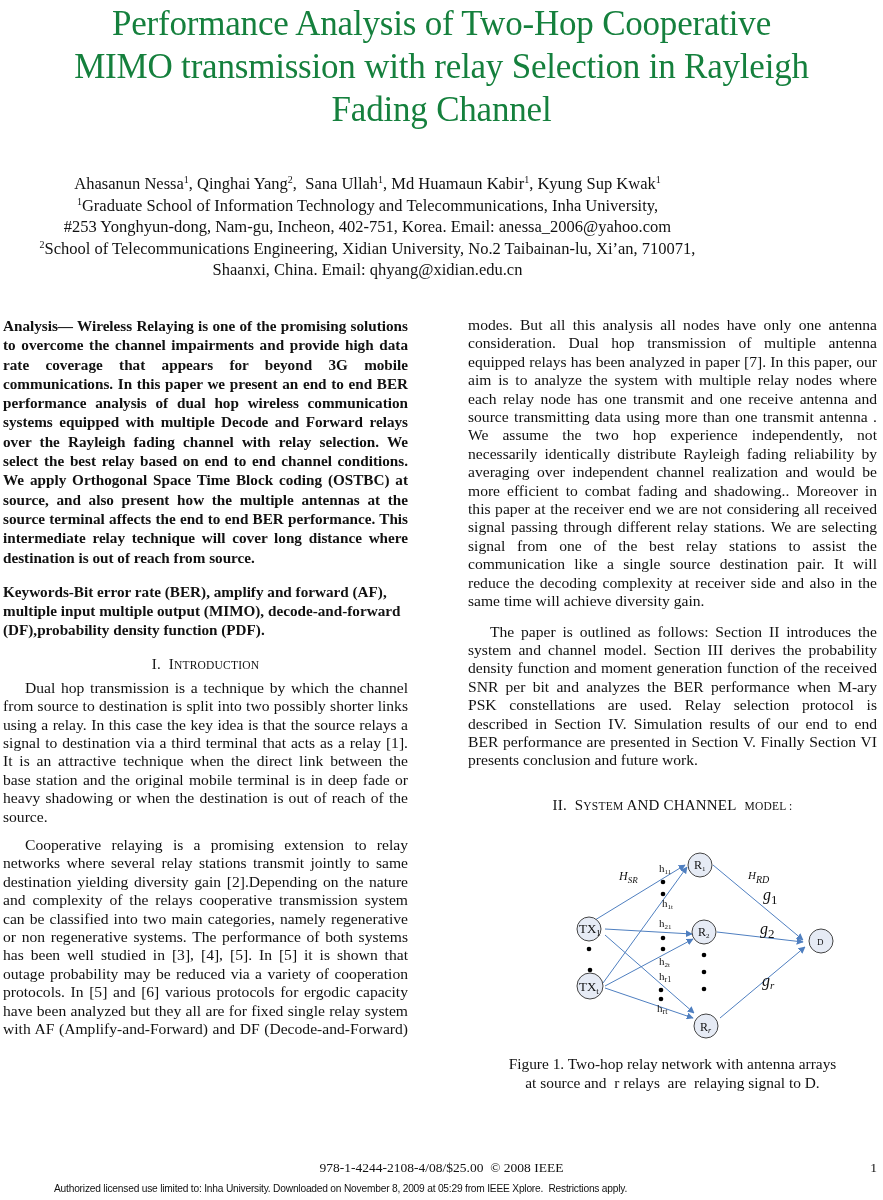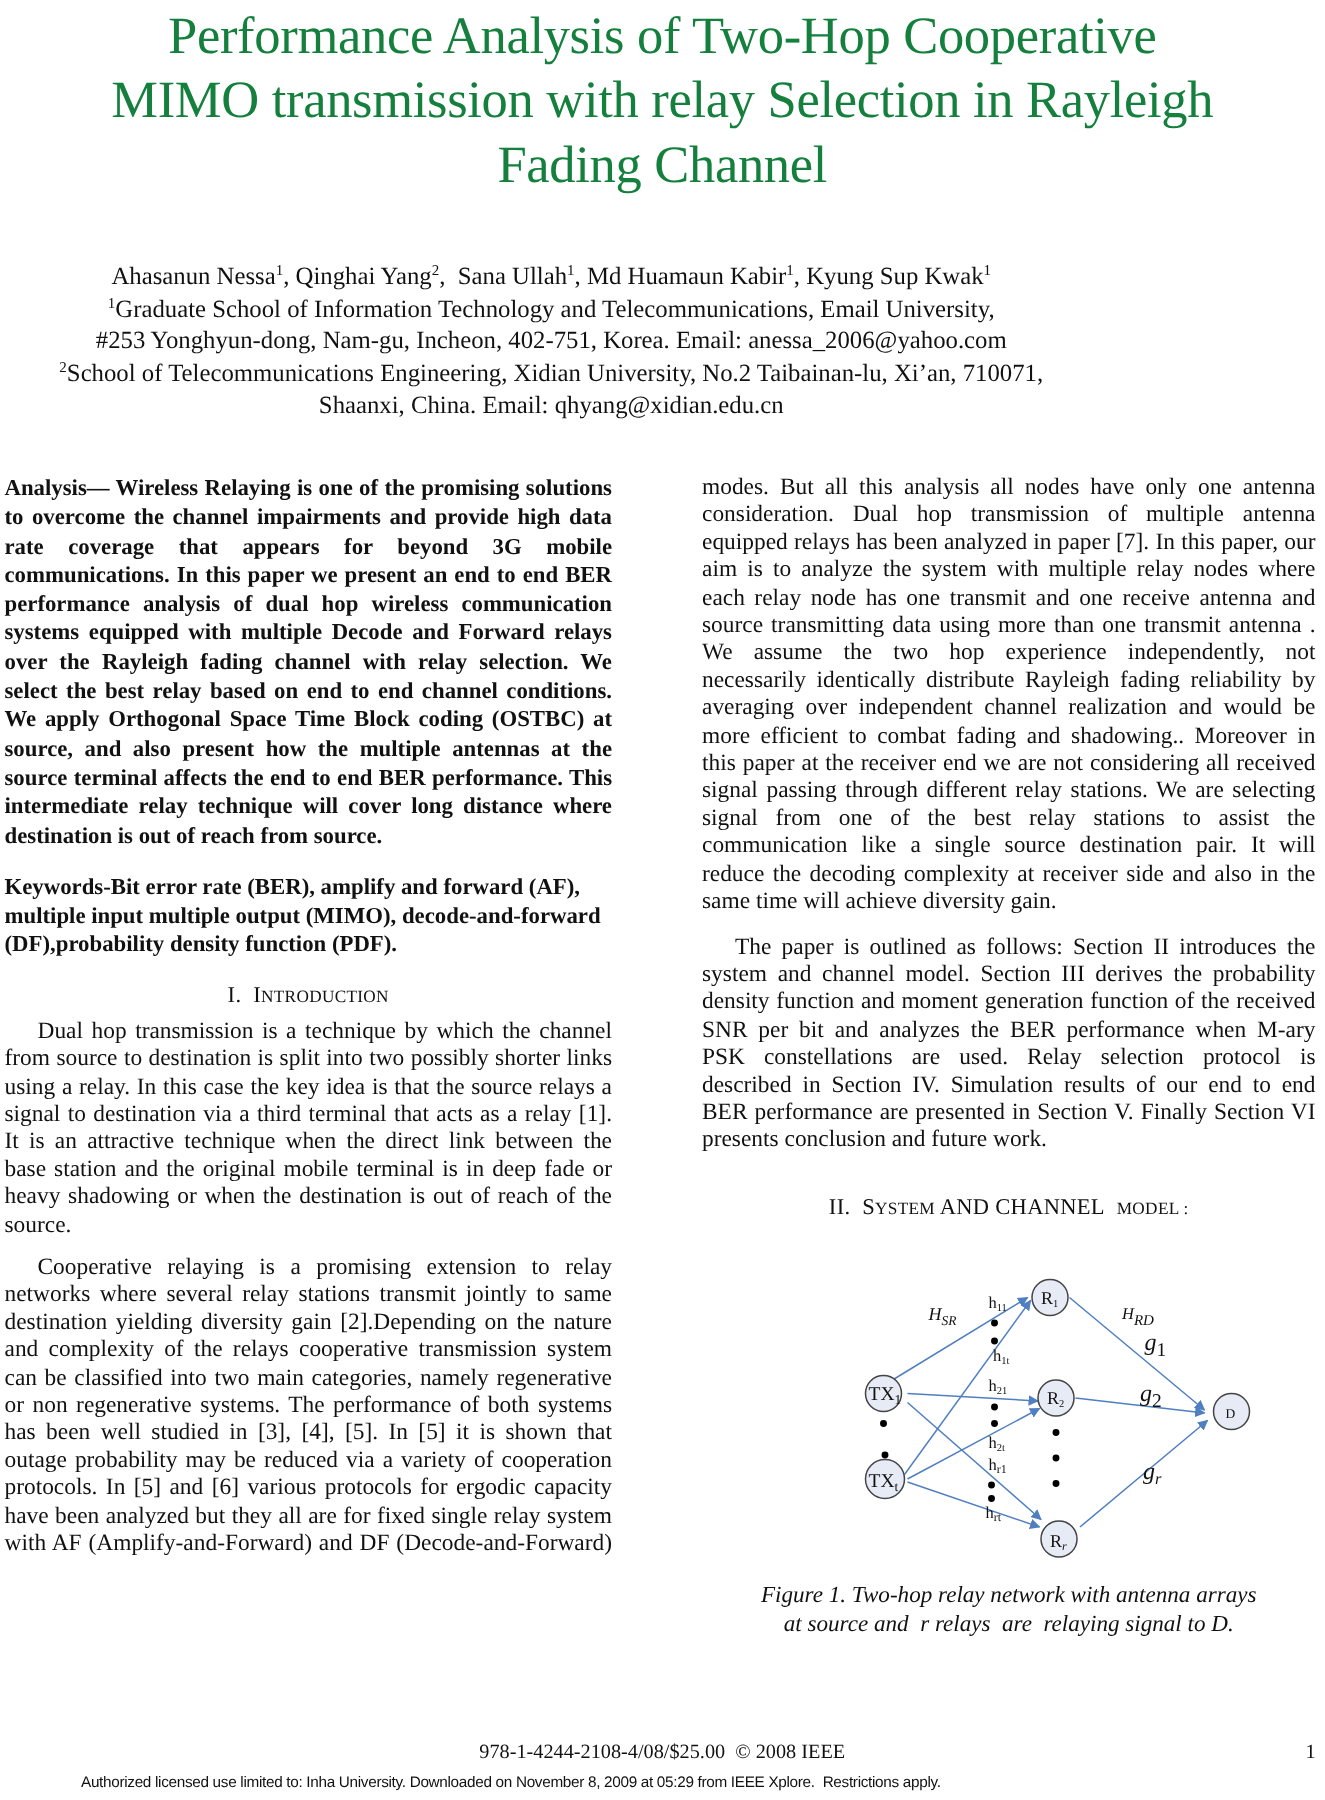--- a/index.html
+++ b/index.html
@@ -36,21 +36,21 @@
 
   p.body {
     font-size:15.6px; line-height:18.4px; text-indent:22px;
   }
   p.body.noindent { text-indent:0; }
   p.body + p.body { margin-top:10px; }
 
   .figure { position:absolute; left:565px; top:845px; width:300px; height:200px; }
   .caption {
     position:absolute; left:468px; top:1054px; width:409px;
-    text-align:center; font-size:15.4px; line-height:19px;font-style:italic;
+    text-align:center; font-size:15.4px; line-height:19px;
   }
 
   .footer-isbn {
     position:absolute; left:0; top:1160px; width:883px; text-align:center;
     font-size:13.5px; line-height:16px;
   }
   .footer-page {
     position:absolute; right:6px; top:1160px; font-size:13.5px; line-height:16px;
   }
   .footer-license {
@@ -71,21 +71,21 @@
 </div>
 
 <div class="authors">
   <div>
     <span>Ahasanun Nessa</span><sup>1</sup>,
     <span>Qinghai Yang</span><sup>2</sup>,&nbsp;
     <span>Sana Ullah</span><sup>1</sup>,
     <span>Md Huamaun Kabir</span><sup>1</sup>,
     <span>Kyung Sup Kwak</span><sup>1</sup>
   </div>
-  <div><sup>1</sup><span>Graduate School of Information Technology and Telecommunications, Email University,</span></div>
+  <div><sup>1</sup><span>Graduate School of Information Technology and Telecommunications, Inha University,</span></div>
   <div>#253 Yonghyun-dong, Nam-gu, Incheon, 402-751, Korea. Email: anessa_2006@yahoo.com</div>
   <div><sup>2</sup><span>School of Telecommunications Engineering, Xidian University, No.2 Taibainan-lu, Xi’an, 710071,</span></div>
   <div>Shaanxi, China. Email: qhyang@xidian.edu.cn</div>
 </div>
 
 <div class="col col-left">
   <div class="abstract">
     <span class="lead">Analysis—</span>
     <span>Wireless Relaying is one of the promising solutions to overcome the channel impairments and provide high data rate coverage that appears for beyond 3G mobile communications. In this paper we present an end to end BER performance analysis of dual hop wireless communication systems equipped with multiple Decode and Forward relays over the Rayleigh fading channel with relay selection. We select the best relay based on end to end channel conditions. We apply Orthogonal Space Time Block coding (OSTBC) at source, and also present how the multiple antennas at the source terminal affects the end to end BER performance. This intermediate relay technique will cover long distance where destination is out of reach from source.</span>
   </div>

